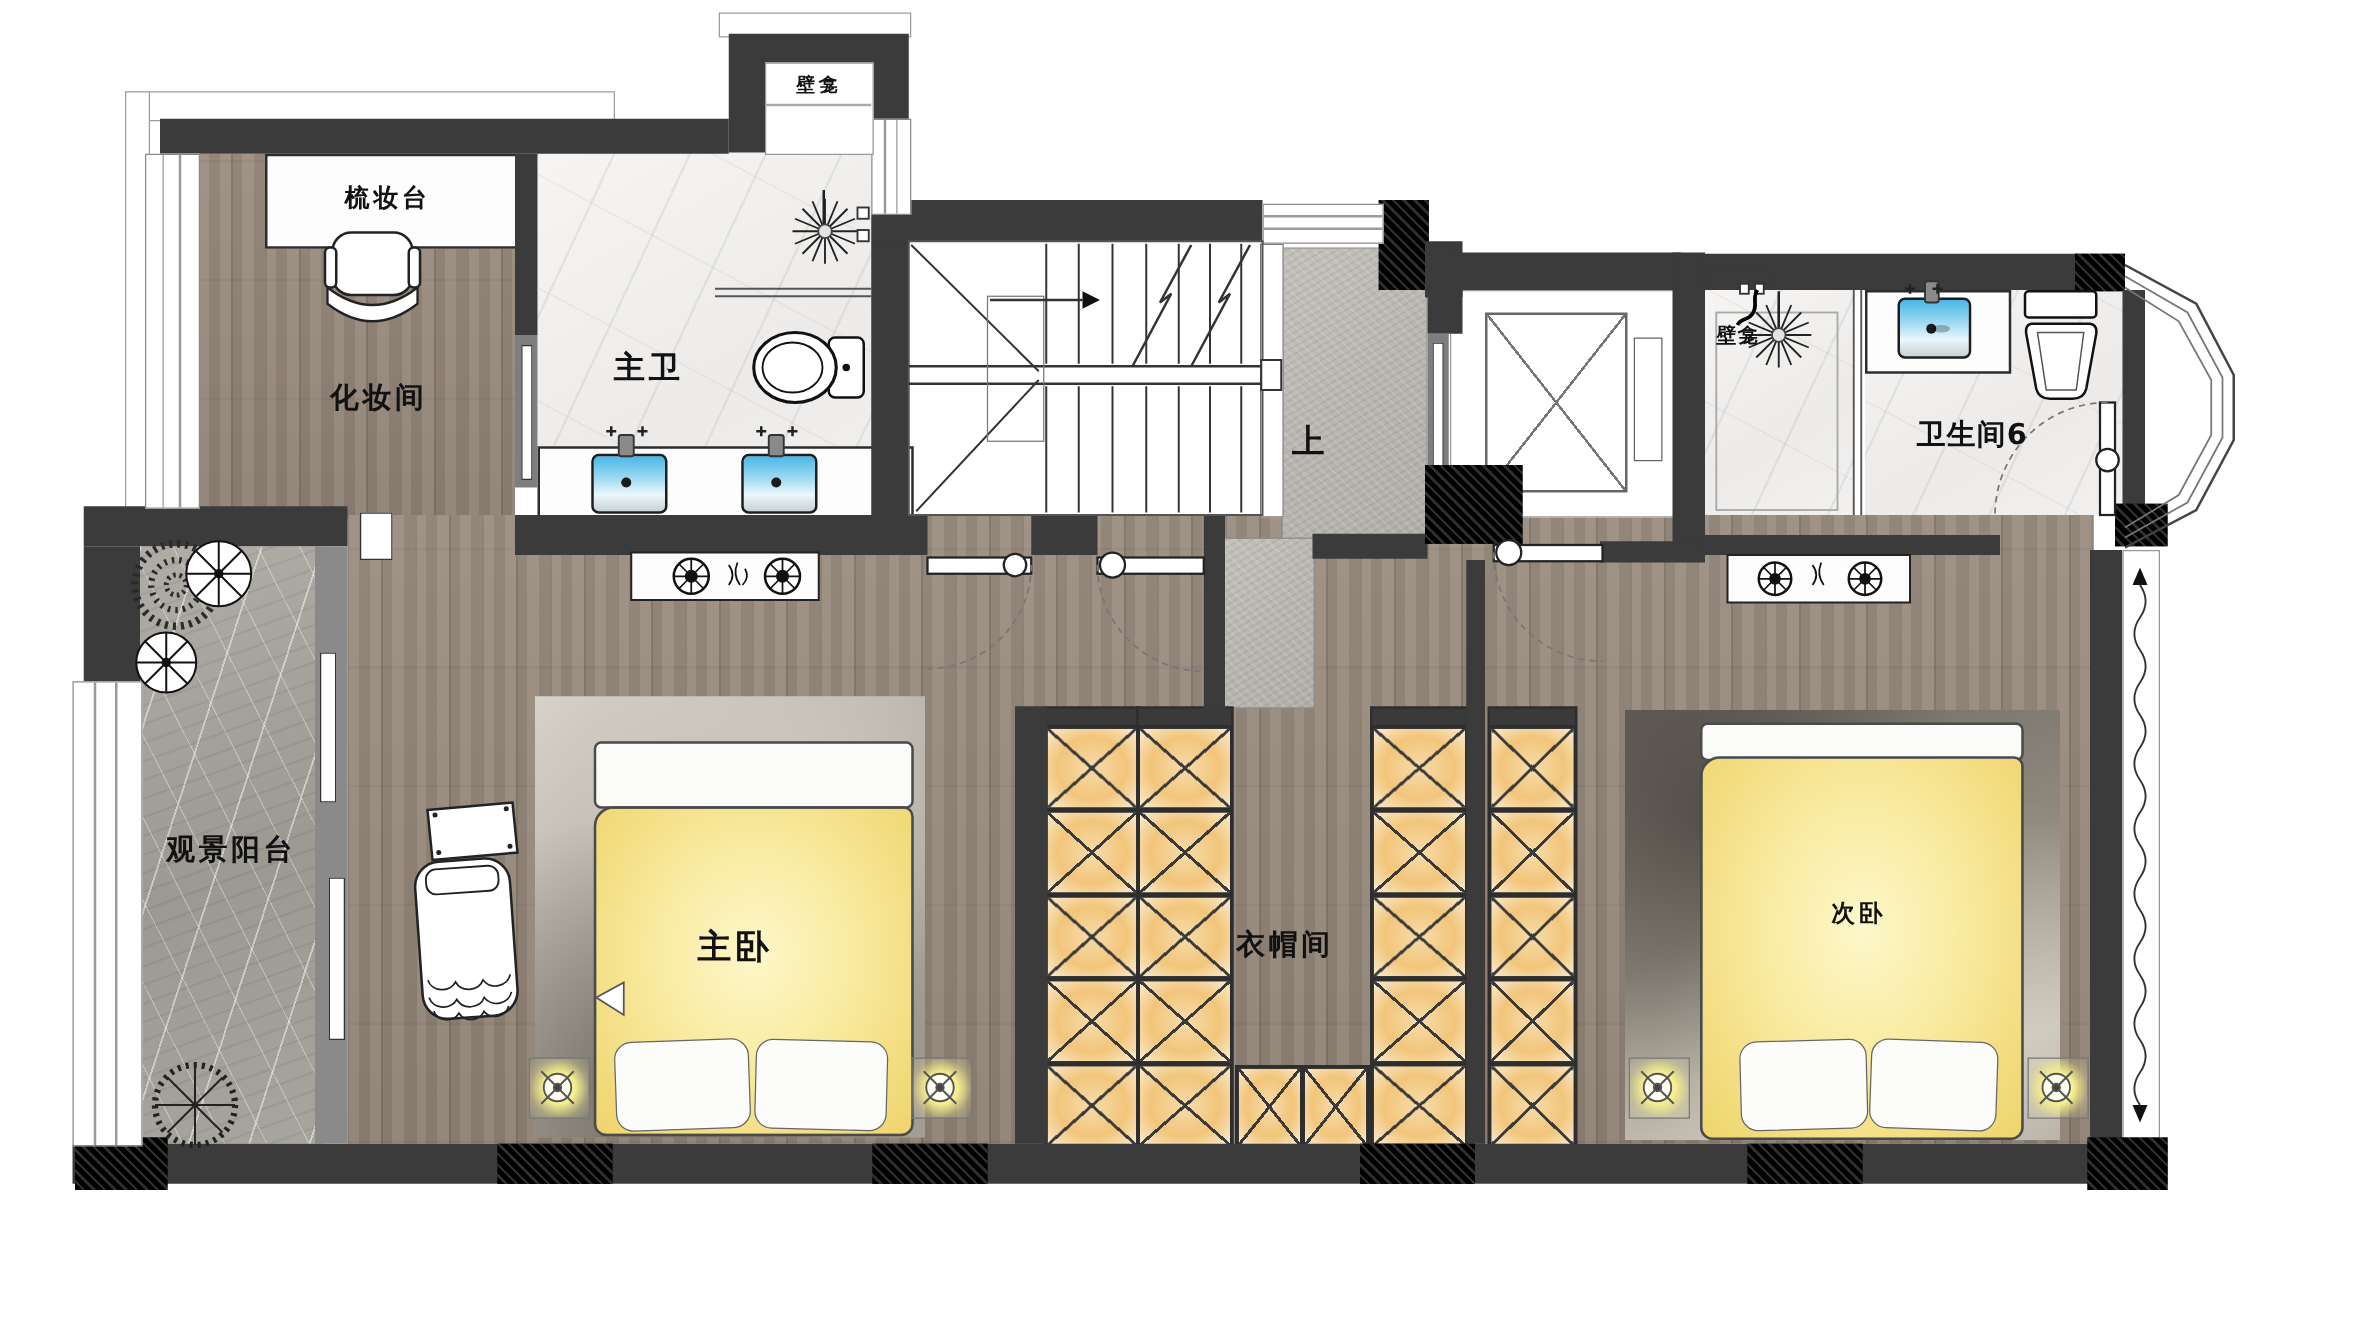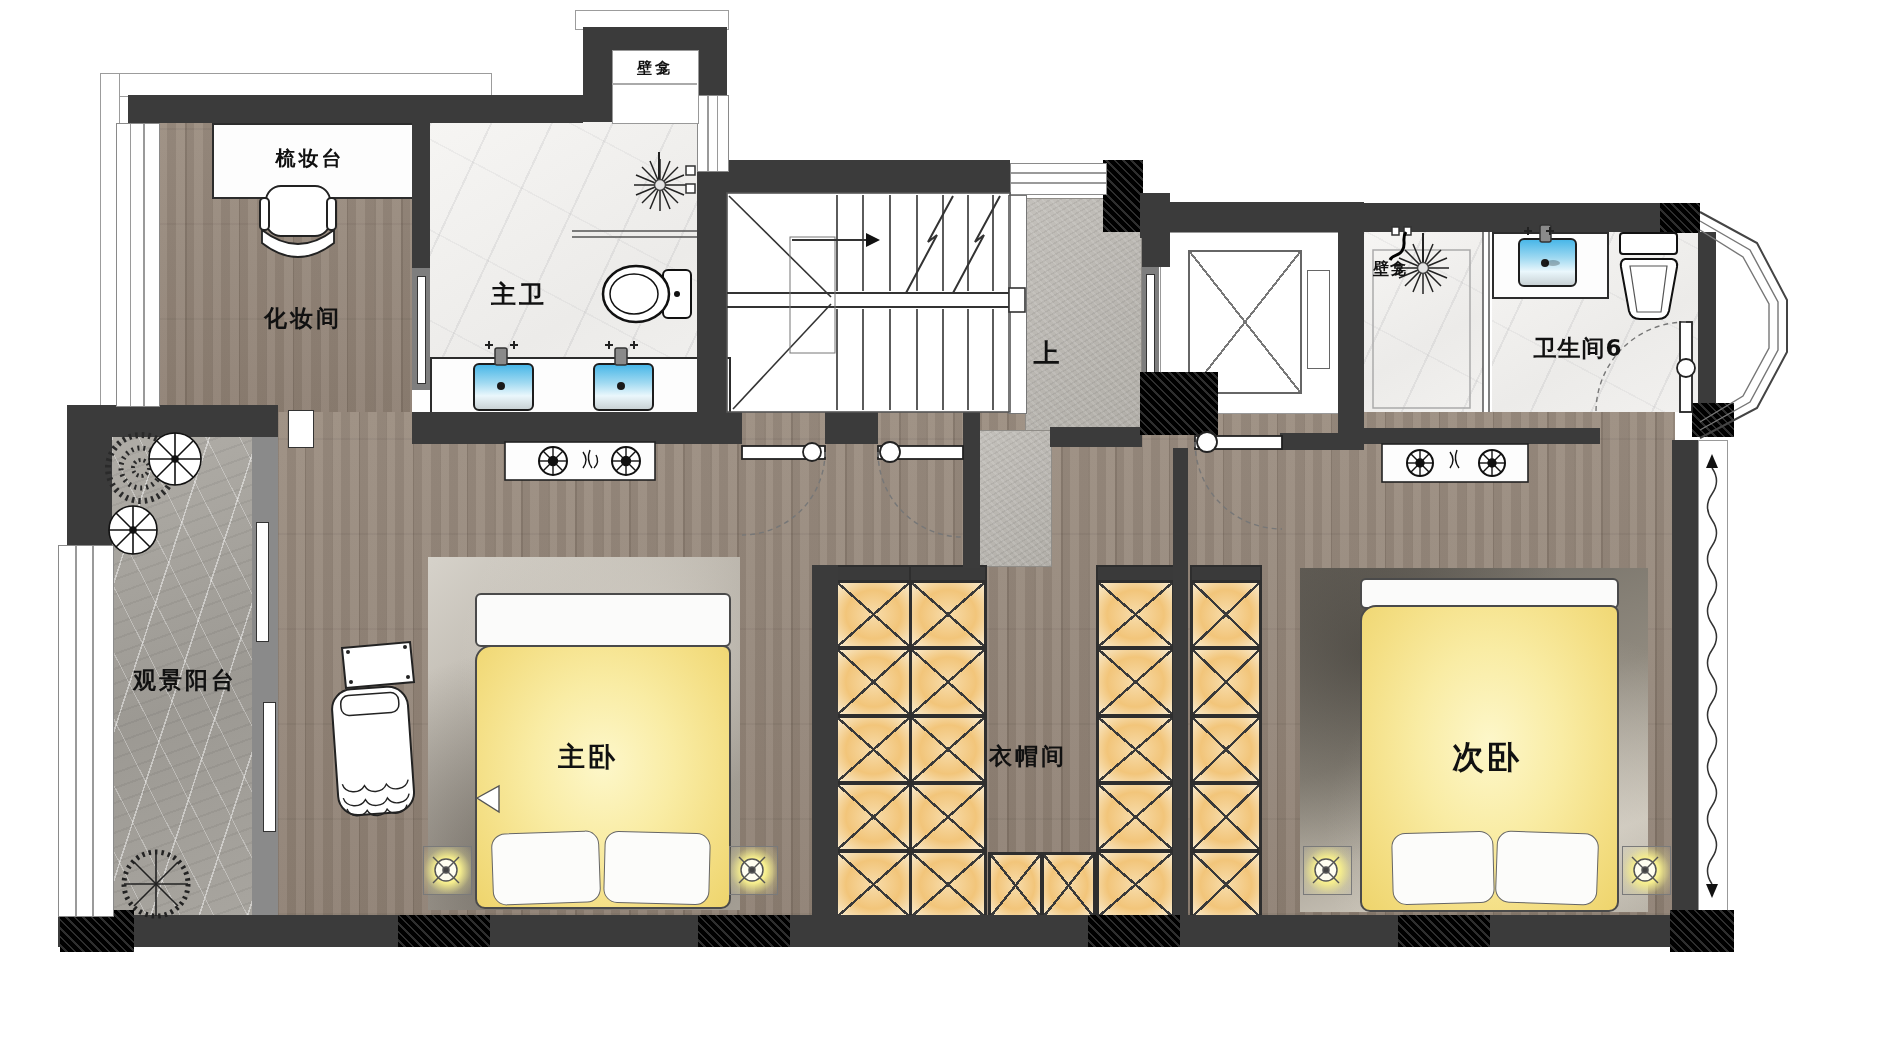--- a/index.html
+++ b/index.html
@@ -438,14 +438,14 @@
   <div class="lbl" style="left:655px;top:68px;font-size:15px;">壁龛</div>
   <div class="lbl" style="left:310px;top:158px;font-size:20px;">梳妆台</div>
   <div class="lbl" style="left:303px;top:318px;font-size:23px;">化妆间</div>
   <div class="lbl" style="left:519px;top:294px;font-size:25px;">主卫</div>
   <div class="lbl" style="left:1048px;top:353px;font-size:26px;">上</div>
   <div class="lbl" style="left:1390px;top:269px;font-size:16px;letter-spacing:1px;">壁龛</div>
   <div class="lbl" style="left:1578px;top:348px;font-size:23px;letter-spacing:1px;">卫生间6</div>
   <div class="lbl" style="left:185px;top:680px;font-size:23px;">观景阳台</div>
   <div class="lbl" style="left:588px;top:757px;font-size:27px;">主卧</div>
   <div class="lbl" style="left:1028px;top:756px;font-size:23px;">衣帽间</div>
-  <div class="lbl" style="left:1487px;top:758px;font-size:32px;">次卧</div>
+  <div class="lbl" style="left:1487px;top:731px;font-size:19px;">次卧</div>
 </div>
 
 </body></html>

